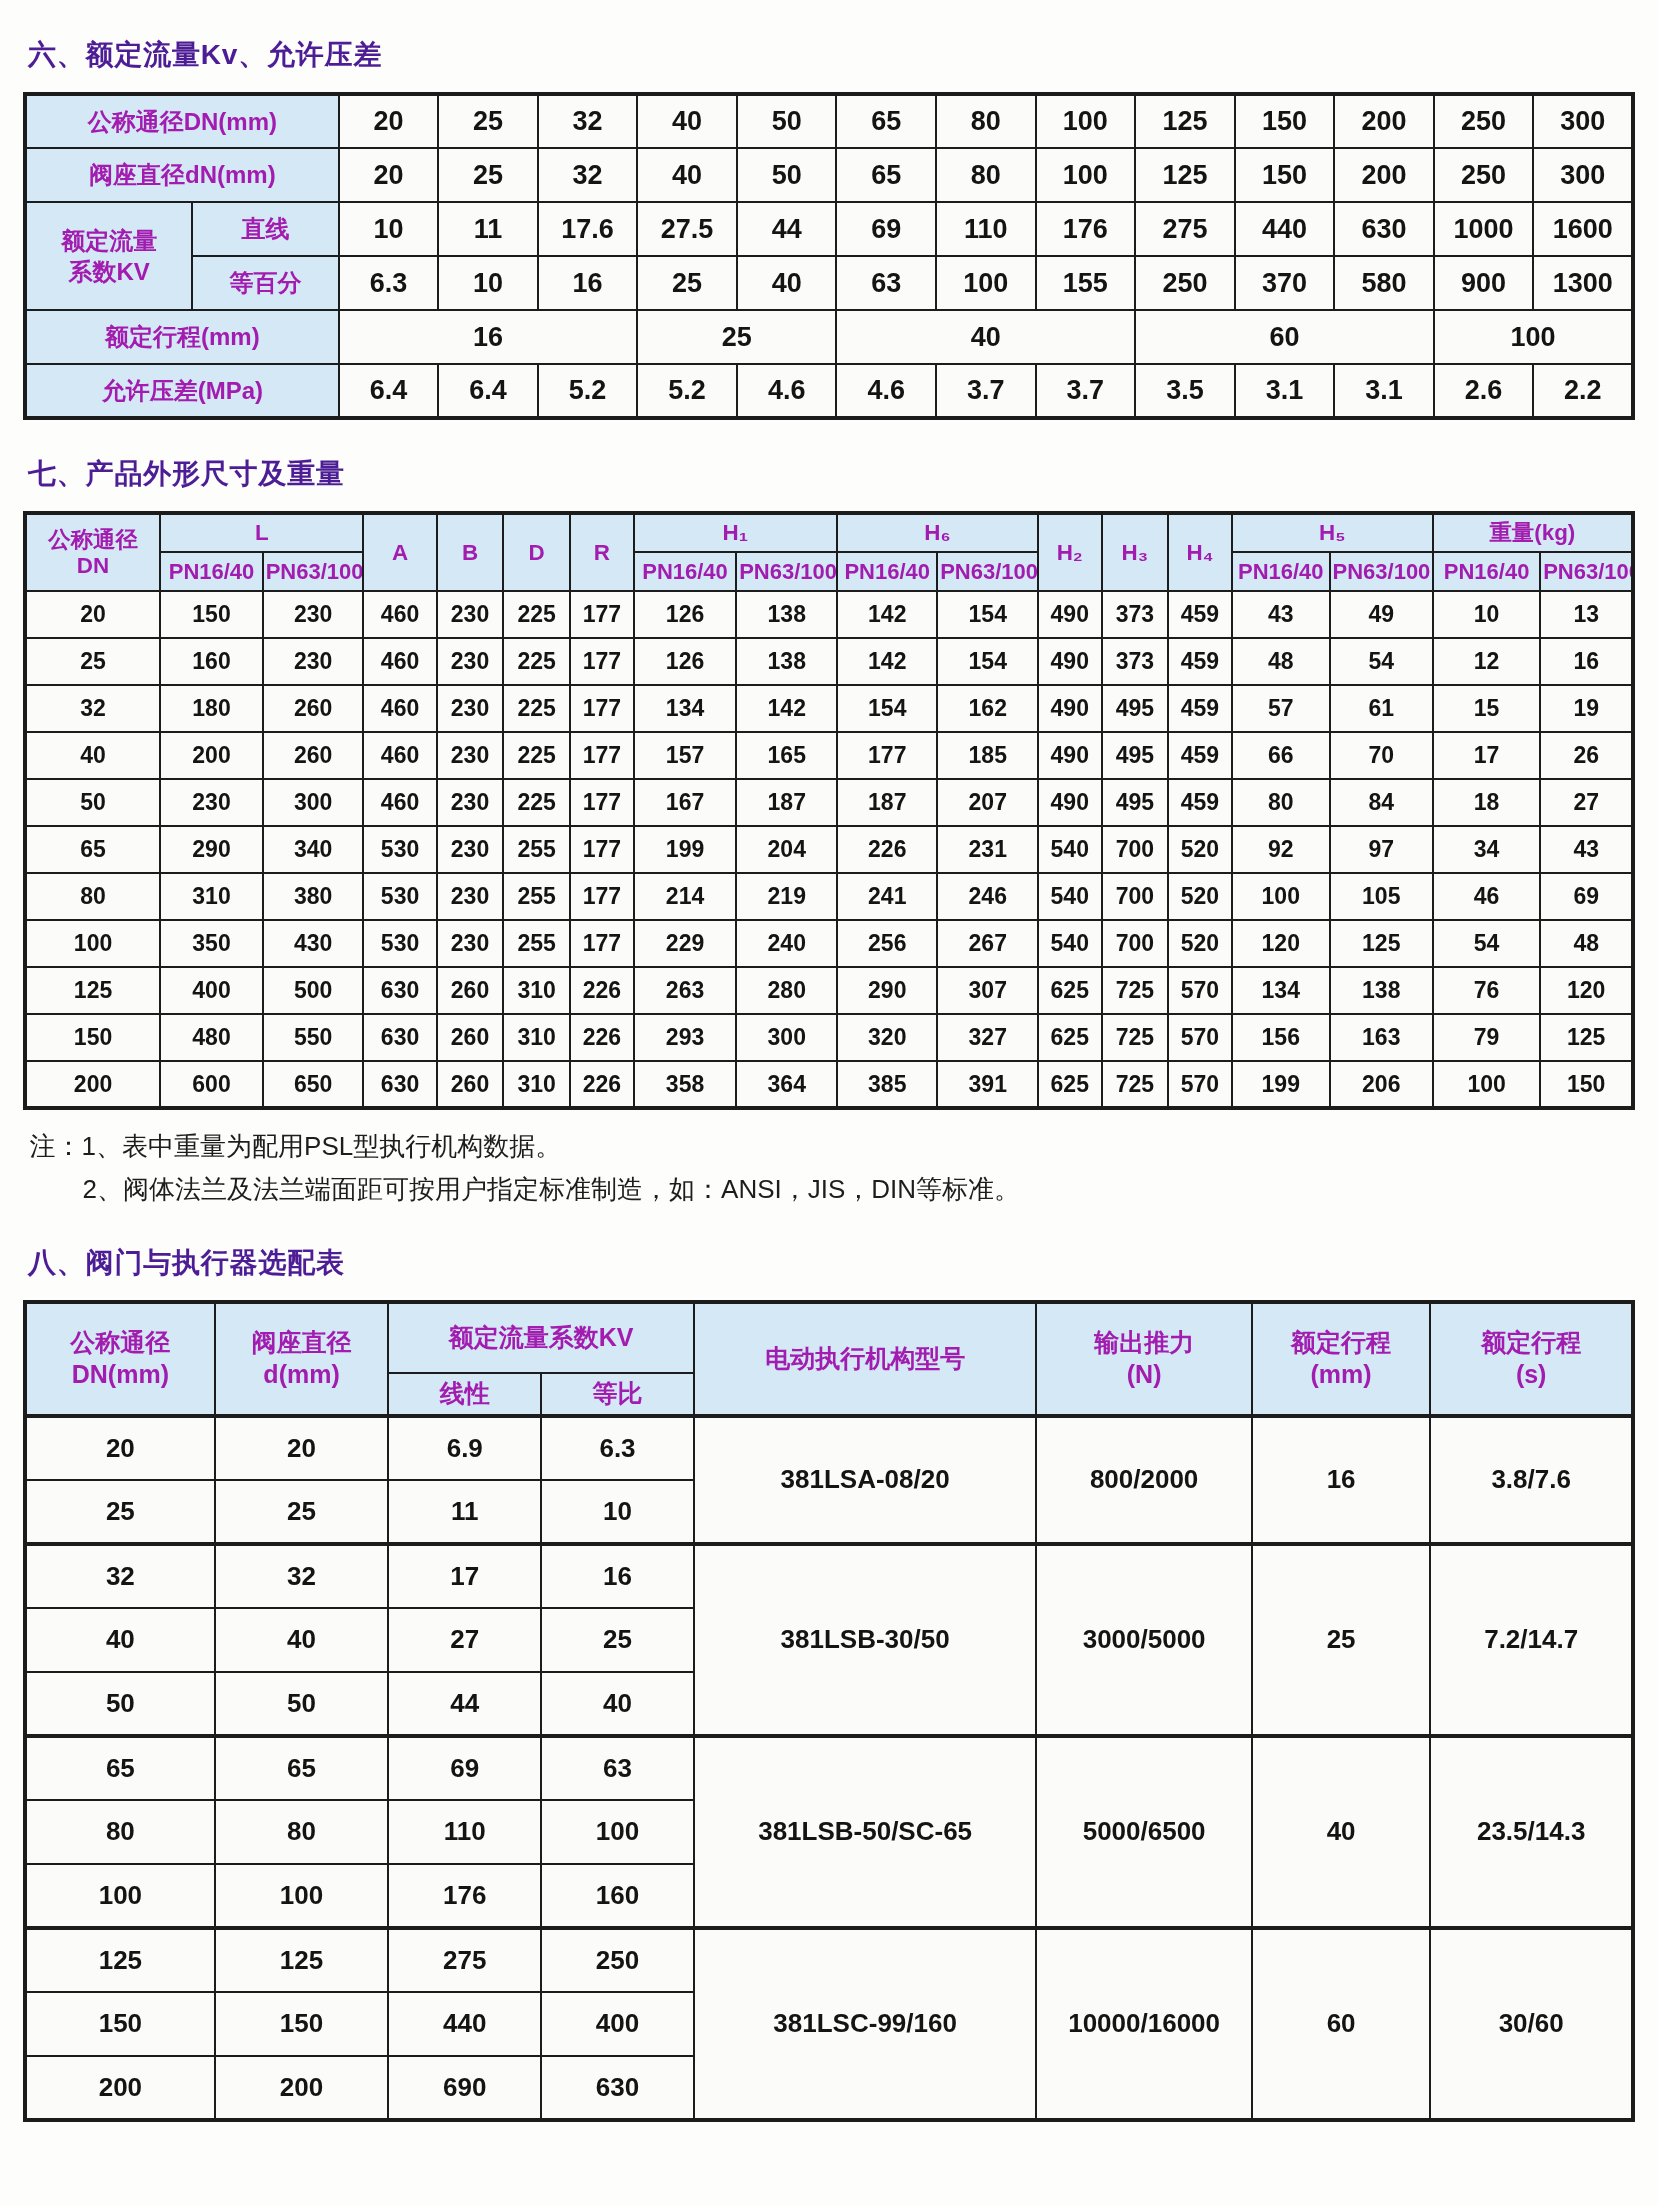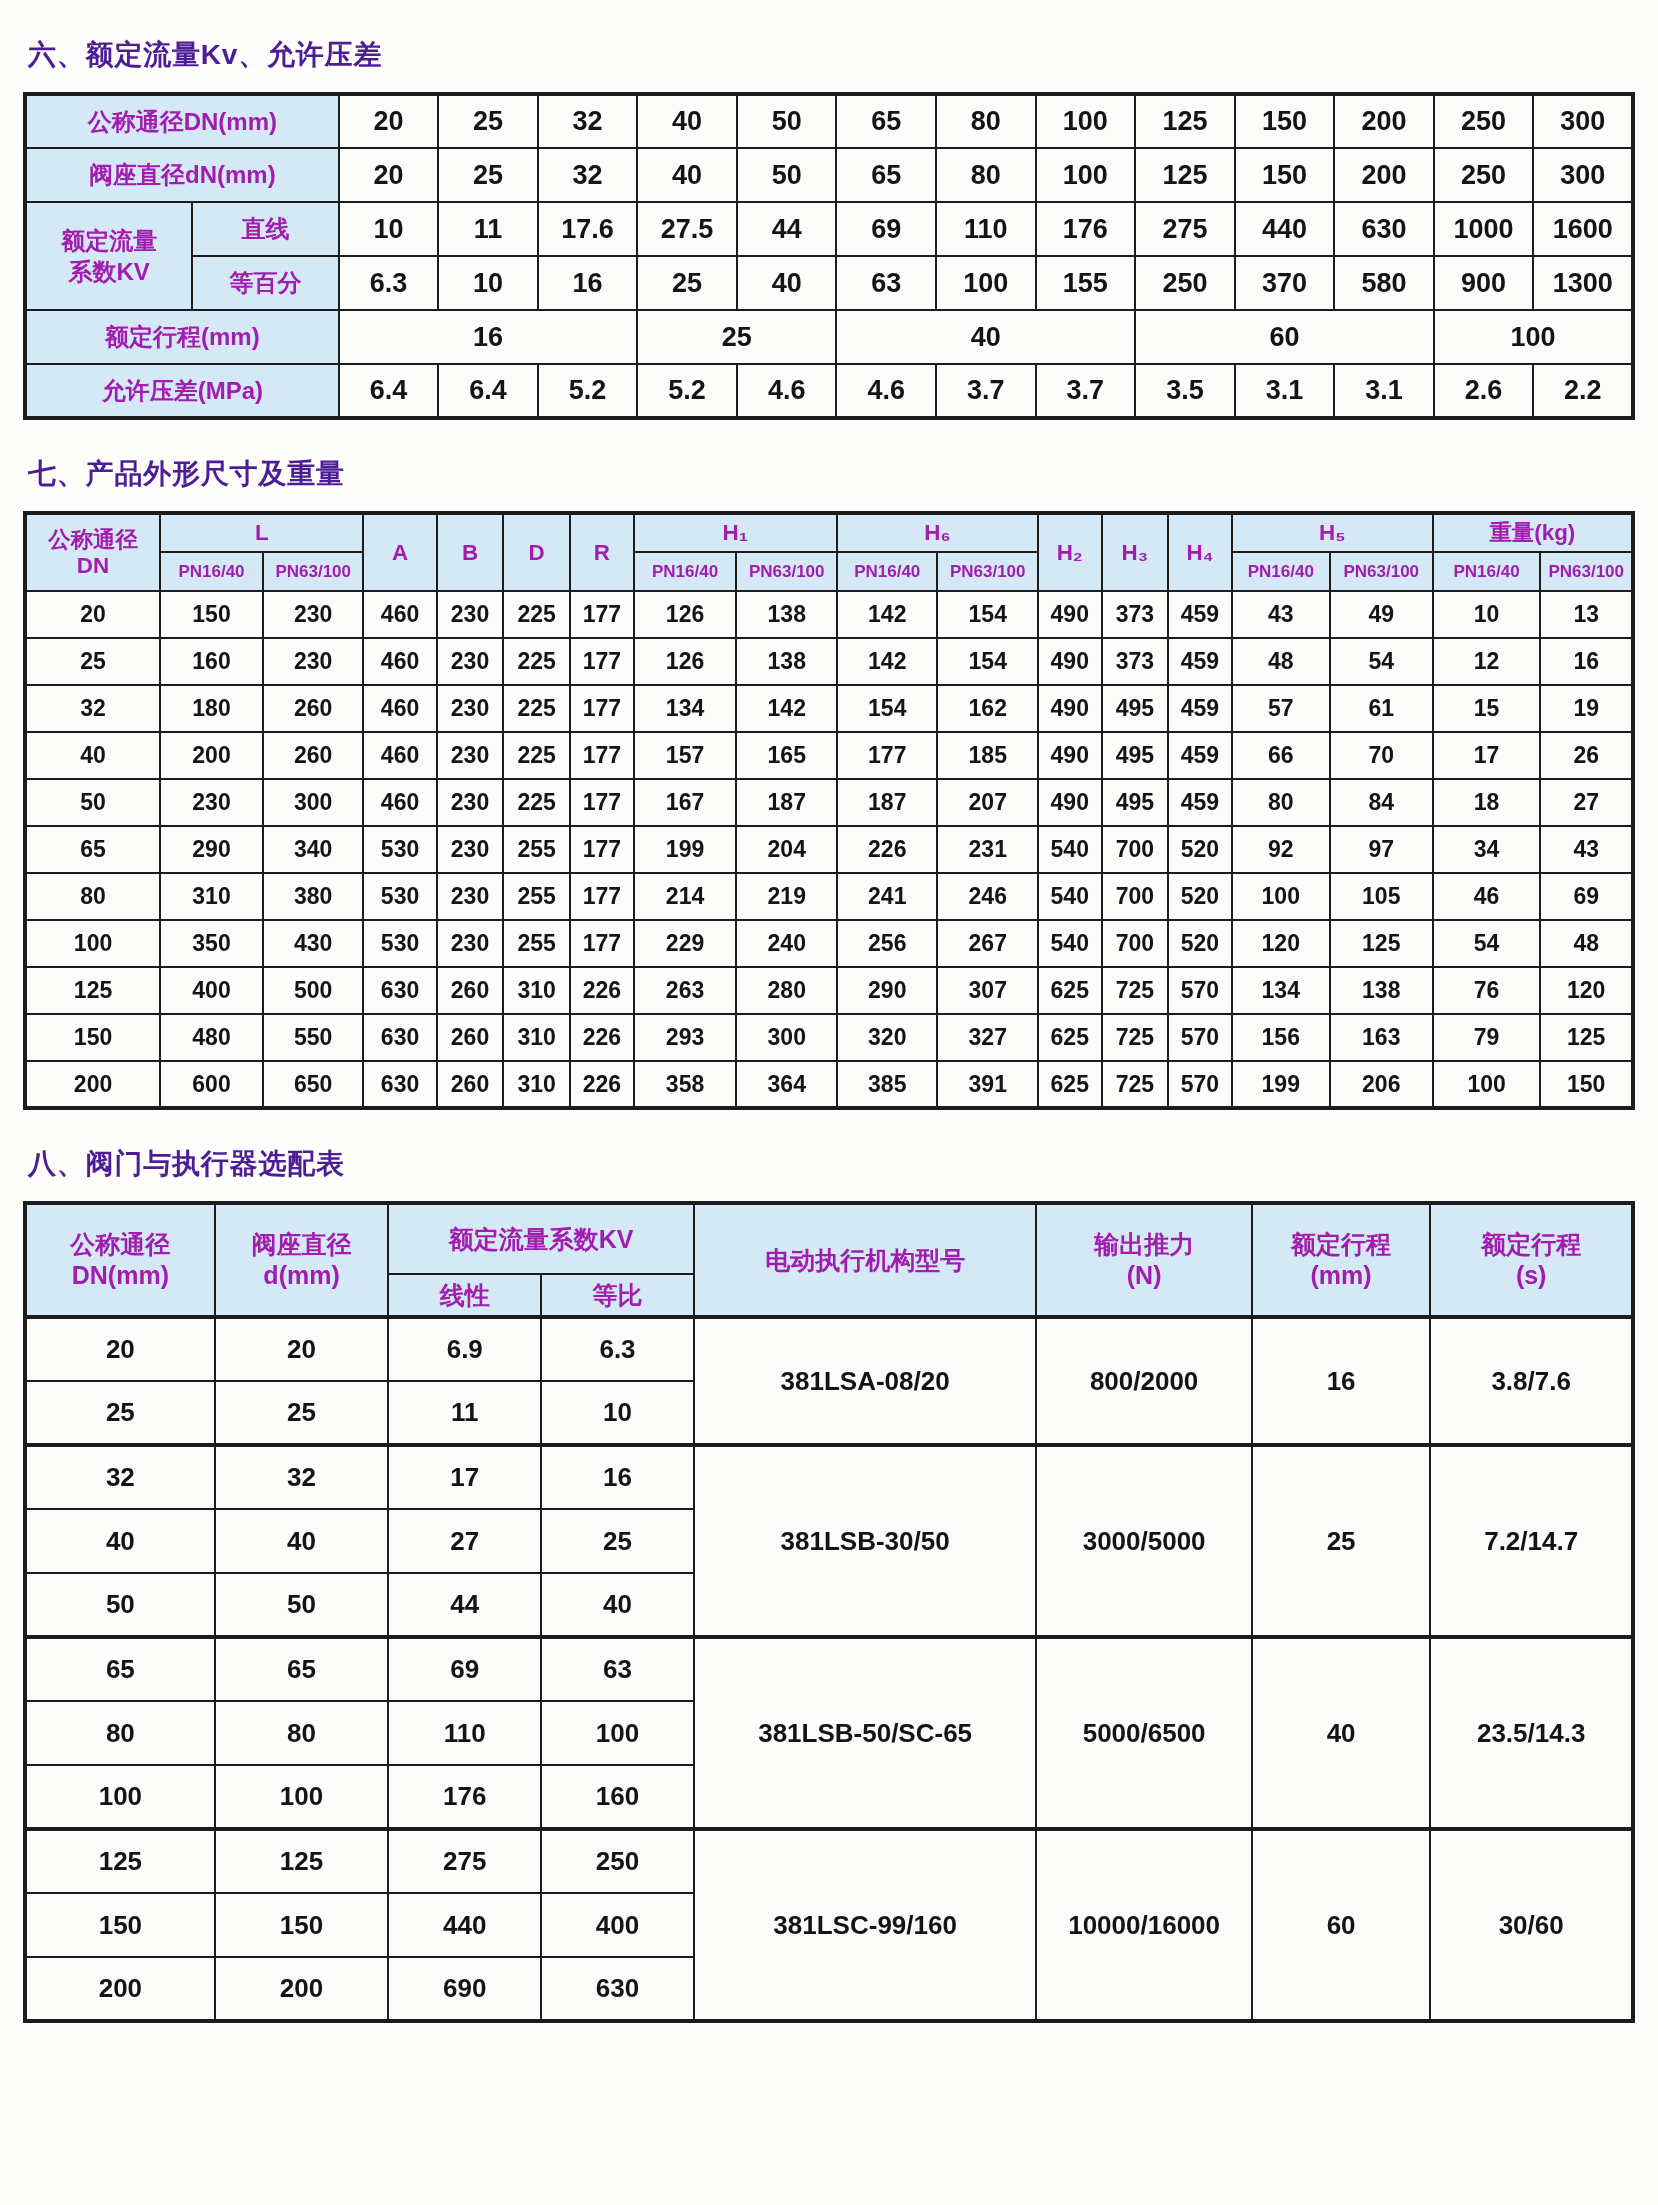--- a/index.html
+++ b/index.html
@@ -51,21 +51,21 @@
 
   
   .t1 tr{height:54px;}
   .t1 td{font-size:27px;}
   .t1 th{font-size:24px;}
 
   
   .t2 thead tr{height:39px;}
   .t2 tbody tr{height:47px;}
   .t2 thead th{font-size:22.4px;line-height:1.15;}
-  .t2 thead th.pn{font-size:17px;margin-left:20px;}
+  .t2 thead th.pn{font-size:22px;margin-left:20px;}
   .t2 td{font-size:23px;padding:0;}
 
   
   .t3 thead tr.r1{height:71px;}
   .t3 thead tr.r2{height:43px;}
   .t3 tbody tr{height:64px;}
   .t3 thead th{font-size:25px;line-height:1.25;}
   .t3 td{font-size:26px;}
   .t3 thead tr.r2 th,.t3 thead th.spill{border-bottom-width:4.1px;}
   .t3 tbody tr.gs td{border-top-width:4.1px;}
@@ -469,20 +469,24 @@
           <td>725</td>
           <td>570</td>
           <td>199</td>
           <td>206</td>
           <td>100</td>
           <td>150</td>
         </tr>
       </tbody>
   </table>
 
+  <div class="notes">
+    <p>注：1、表中重量为配用PSL型执行机构数据。</p>
+    <p class="indent">2、阀体法兰及法兰端面距可按用户指定标准制造，如：ANSI，JIS，DIN等标准。</p>
+  </div>
 
   <h2 class="sec">八、阀门与执行器选配表</h2>
 
   <table class="t t3">
     <colgroup>
       <col style="width:11.8%">
         <col style="width:10.8%">
       <col style="width:9.5%">
         <col style="width:9.5%">
       <col style="width:21.3%">

